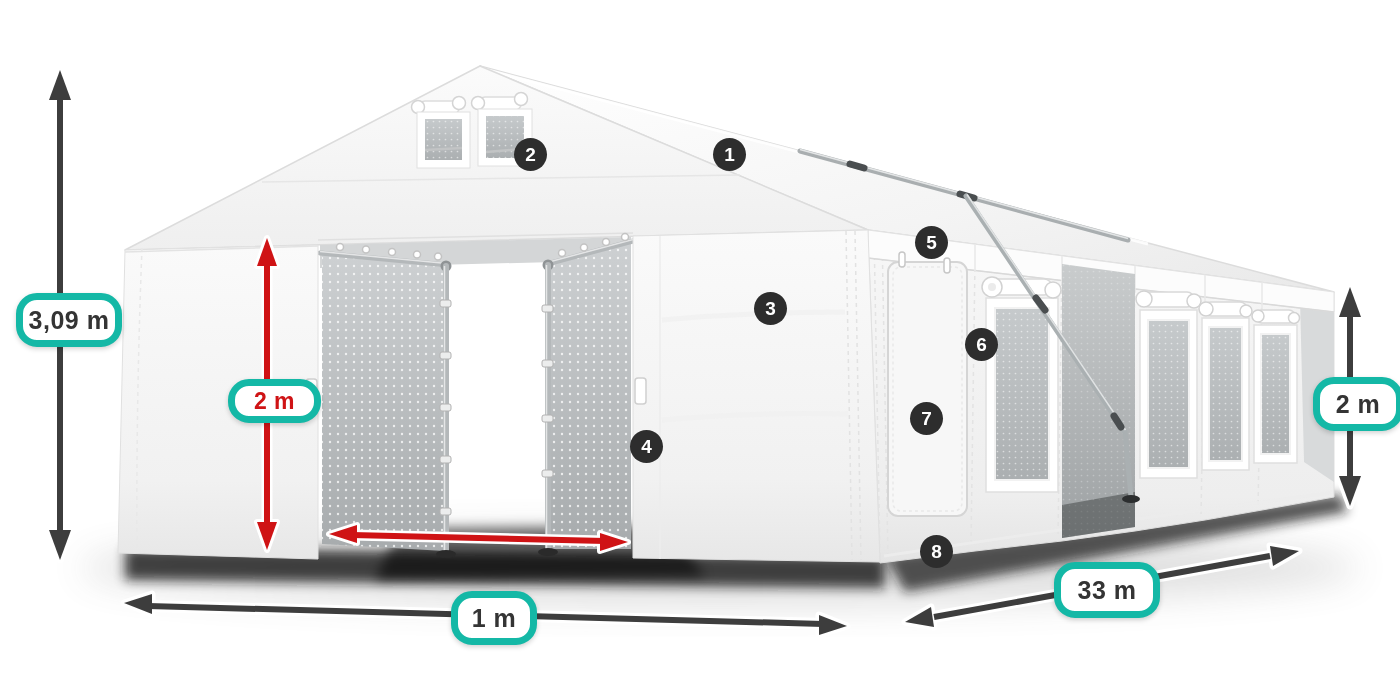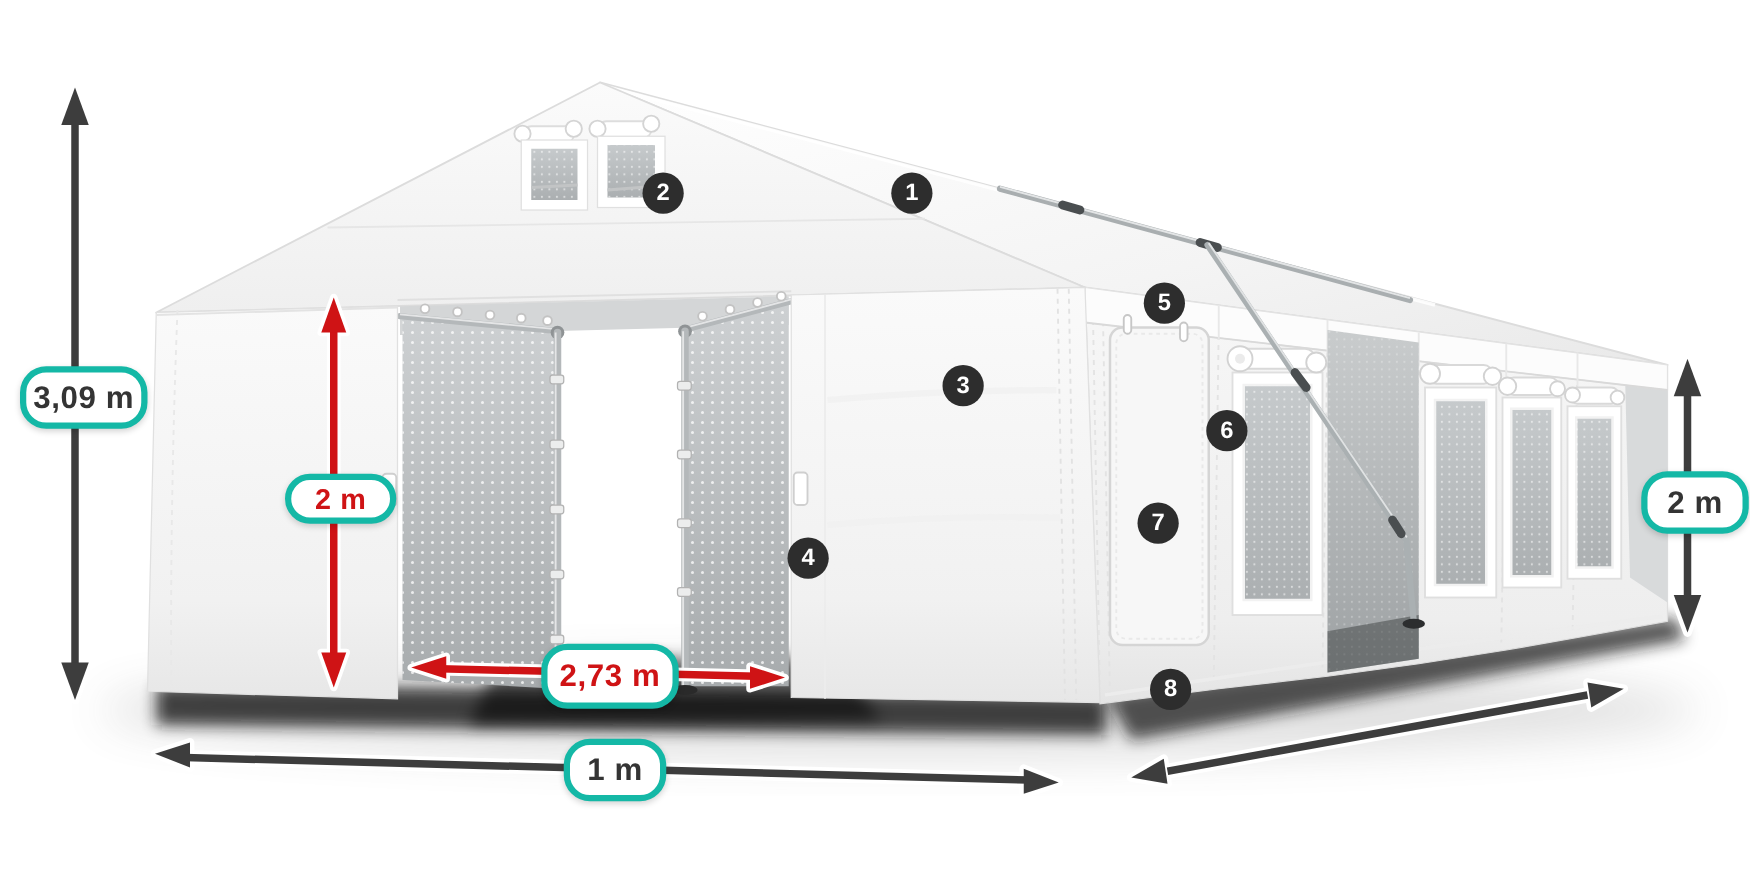--- a/index.html
+++ b/index.html
@@ -1,20 +1,20 @@
 <!DOCTYPE html>
 <html><head>
 <meta charset="utf-8">
 <style>
   html,body{margin:0;padding:0;background:#ffffff;}
   .stage{position:relative;width:1400px;height:700px;background:#ffffff;overflow:hidden;
          font-family:"Liberation Sans",sans-serif;}
   svg{position:absolute;left:0;top:0;}
   .pill{position:absolute;display:flex;align-items:center;justify-content:center;
-        background:#ffffff;border:5px solid #14b8a6;border-radius:21px;
+        background:#ffffff;border:7px solid #14b8a6;border-radius:21px;
         box-shadow:0 2px 5px rgba(0,0,0,.18);font-weight:bold;font-size:25px;color:#343434;
         letter-spacing:.5px;}
   .pill.red{color:#cf1315;}
   .badge{position:absolute;width:33px;height:33px;border-radius:50%;background:#2d2d2d;
          color:#ffffff;display:flex;align-items:center;justify-content:center;
          font-weight:bold;font-size:19px;}
 </style>
 </head>
 <body>
 
@@ -328,26 +328,26 @@
     </g>
   </g>
 </svg>
 
 <div class="pill" style="left:16px;top:293px;width:92px;height:40px;">
   <span>3,09 m</span>
 </div>
 <div class="pill red" style="left:228px;top:379px;width:79px;height:30px;font-size:23px;">
   <span>2 m</span>
 </div>
-<div class="pill red" style="left:433px;top:515px;width:100px;height:42px;">
-  <span>2,73 m</span>
-</div>
 <div class="pill" style="left:451px;top:591px;width:72px;height:40px;">
   <span>1 m</span>
 </div>
+<div class="pill" style="left:1054px;top:562px;width:92px;height:42px;">
+  <span>33 m</span>
+</div>
 <div class="pill" style="left:1313px;top:377px;width:76px;height:40px;">
   <span>2 m</span>
 </div>
 
 <div class="badge" style="left:713px;top:138px;">
   <span>1</span>
 </div>
 <div class="badge" style="left:514px;top:138px;">
   <span>2</span>
 </div>

